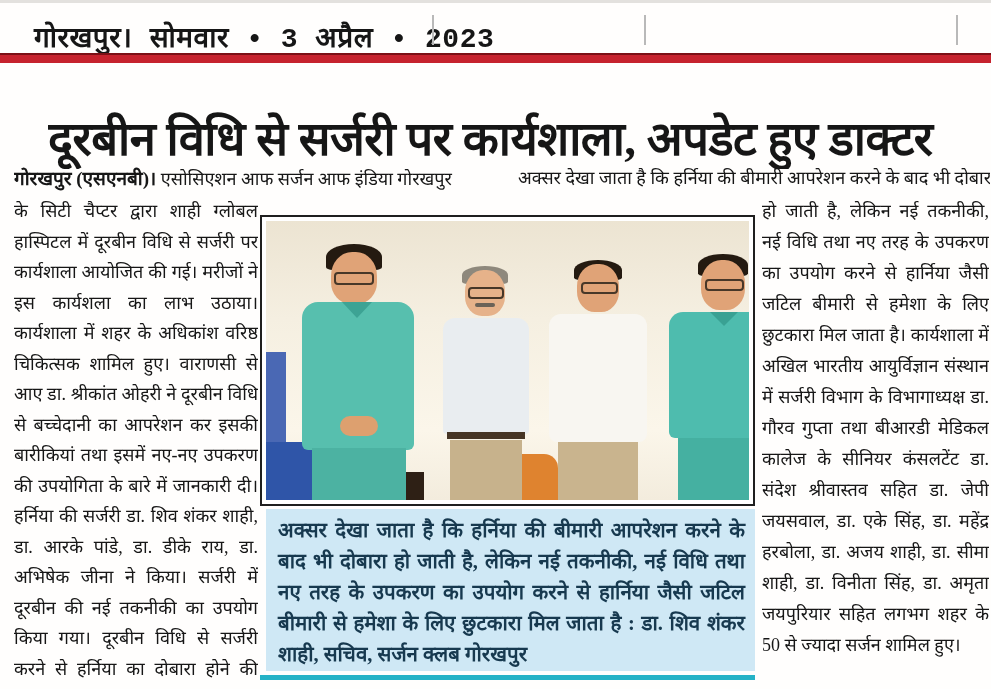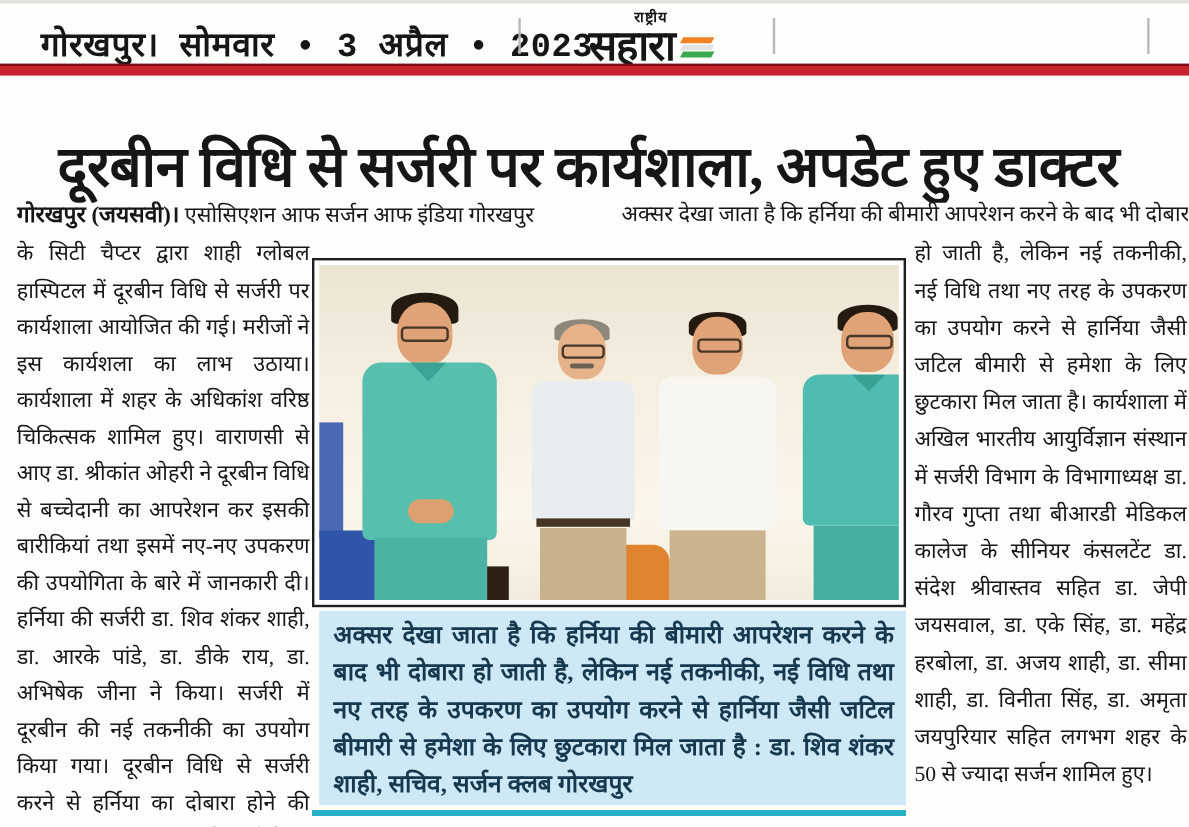--- a/index.html
+++ b/index.html
@@ -96,39 +96,28 @@
     font-size:20.5px;line-height:31px;font-weight:700;text-align:justify;overflow:hidden;}
   .caption-rule{position:absolute;left:260px;top:672px;width:495px;height:5px;background:#25b2c6;}
 </style>
 </head>
 <body>
 
 <div class="page">
 
   <div class="hdr-date">गोरखपुर। सोमवार •  3 अप्रैल •  2023</div>
   <div class="hdr-sep sep1"></div>
-  <div class="masthead">
-    <div class="mh-top">राष्ट्रीय</div>
-    <div class="mh-row">
-      <span class="mh-name">सहारा</span>
-      <span class="flag-icon">
-          <i></i>
-          <i></i>
-          <i></i>
-        </span>
-    </div>
-  </div>
   <div class="hdr-sep sep2"></div>
   <div class="hdr-sep sep3"></div>
   <div class="rule-dark"></div>
   <div class="rule-red"></div>
 
   <h1 class="headline">दूरबीन विधि से सर्जरी पर कार्यशाला, अपडेट हुए डाक्टर</h1>
 
-  <p class="lead-left"><b>गोरखपुर (जयसवी)।</b><span> एसोसिएशन आफ सर्जन आफ इंडिया गोरखपुर</span></p>
+  <p class="lead-left"><b>गोरखपुर (एसएनबी)।</b><span> एसोसिएशन आफ सर्जन आफ इंडिया गोरखपुर</span></p>
   <p class="lead-right">अक्सर देखा जाता है कि हर्निया की बीमारी आपरेशन करने के बाद भी दोबारा</p>
 
   <div class="col-left">के सिटी चैप्टर द्वारा शाही ग्लोबल हास्पिटल में दूरबीन विधि से सर्जरी पर कार्यशाला आयोजित की गई। मरीजों ने इस कार्यशला का लाभ उठाया। कार्यशाला में शहर के अधिकांश वरिष्ठ चिकित्सक शामिल हुए। वाराणसी से आए डा. श्रीकांत ओहरी ने दूरबीन विधि से बच्चेदानी का आपरेशन कर इसकी बारीकियां तथा इसमें नए-नए उपकरण की उपयोगिता के बारे में जानकारी दी। हर्निया की सर्जरी डा. शिव शंकर शाही, डा. आरके पांडे, डा. डीके राय, डा. अभिषेक जीना ने किया। सर्जरी में दूरबीन की नई तकनीकी का उपयोग किया गया। दूरबीन विधि से सर्जरी करने से हर्निया का दोबारा होने की संभावना लगभग समाप्त हो जाती है।</div>
   <div class="col-right">हो जाती है, लेकिन नई तकनीकी, नई विधि तथा नए तरह के उपकरण का उपयोग करने से हार्निया जैसी जटिल बीमारी से हमेशा के लिए छुटकारा मिल जाता है। कार्यशाला में अखिल भारतीय आयुर्विज्ञान संस्थान में सर्जरी विभाग के विभागाध्यक्ष डा. गौरव गुप्ता तथा बीआरडी मेडिकल कालेज के सीनियर कंसलटेंट डा. संदेश श्रीवास्तव सहित डा. जेपी जयसवाल, डा. एके सिंह, डा. महेंद्र हरबोला, डा. अजय शाही, डा. सीमा शाही, डा. विनीता सिंह, डा. अमृता जयपुरियार सहित लगभग शहर के 50 से ज्यादा सर्जन शामिल हुए।</div>
 
   <figure class="photo">
     <div class="scene">
       <div class="drape"></div>
       <div class="couch"></div>
       <div class="box"></div>

